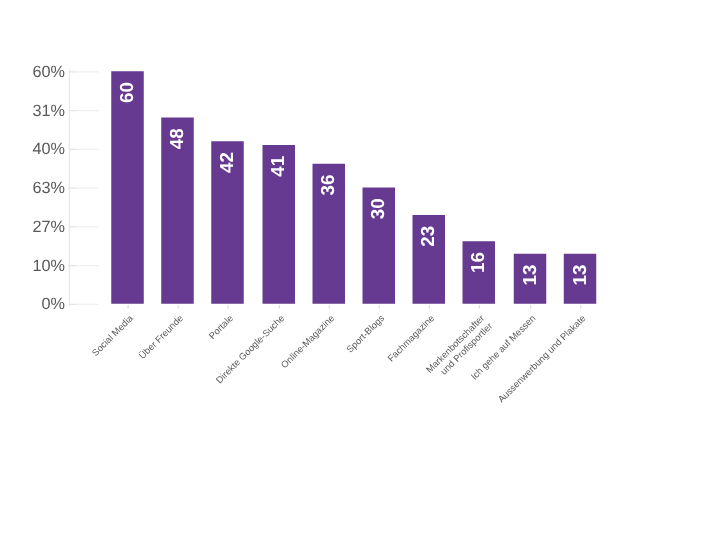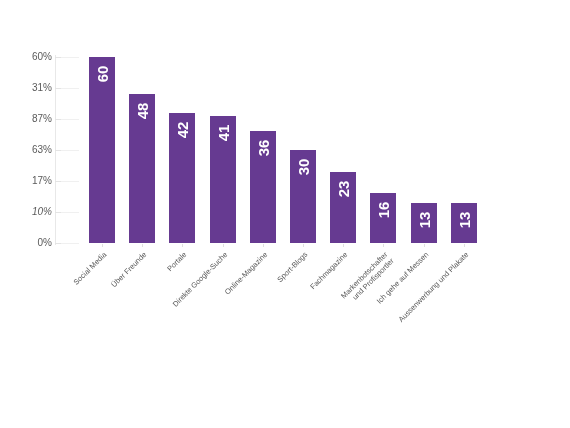--- a/index.html
+++ b/index.html
@@ -55,21 +55,21 @@
     left: 61px;
     width: 18px;
     height: 1px;
     background: #f0f0f0;
   }
   .y-tick-label {
     position: absolute;
     right: 518px; 
     width: 40px;
     text-align: right;
-    font-size: 10px;
+    font-size: 13px;
     color: #595959;
     line-height: 1;
     transform: translateY(-50%);
     white-space: nowrap;
   }
 
   
   .bar-wrap {
     position: absolute;
     bottom: 0;
@@ -129,30 +129,30 @@
 <div id="chart-root">
 
   <div class="y-axis-line"></div>
 
   <div id="y-ticks">
       <div class="y-tick-mark" style="top: 243px;"></div>
       <div class="y-tick-grid" style="top: 243px;"></div>
       <div class="y-tick-label" style="top: 243px;">0%</div>
       <div class="y-tick-mark" style="top: 212px;"></div>
       <div class="y-tick-grid" style="top: 212px;"></div>
-      <div class="y-tick-label" style="top: 212px; font-style: italic;">10%</div>
+      <div class="y-tick-label" style="top: 212px;">10%</div>
       <div class="y-tick-mark" style="top: 181px;"></div>
       <div class="y-tick-grid" style="top: 181px;"></div>
-      <div class="y-tick-label" style="top: 181px;">17%</div>
+      <div class="y-tick-label" style="top: 181px;">27%</div>
       <div class="y-tick-mark" style="top: 150px;"></div>
       <div class="y-tick-grid" style="top: 150px;"></div>
       <div class="y-tick-label" style="top: 150px;">63%</div>
       <div class="y-tick-mark" style="top: 119px;"></div>
       <div class="y-tick-grid" style="top: 119px;"></div>
-      <div class="y-tick-label" style="top: 119px;">87%</div>
+      <div class="y-tick-label" style="top: 119px;">40%</div>
       <div class="y-tick-mark" style="top: 88px;"></div>
       <div class="y-tick-grid" style="top: 88px;"></div>
       <div class="y-tick-label" style="top: 88px;">31%</div>
       <div class="y-tick-mark" style="top: 57px;"></div>
       <div class="y-tick-grid" style="top: 57px;"></div>
       <div class="y-tick-label" style="top: 57px;">60%</div>
     </div>
 
   <div id="bars" class="plot-area">
       <div class="bar-wrap" style="left: 34px; width: 26px; height: 186px;">

